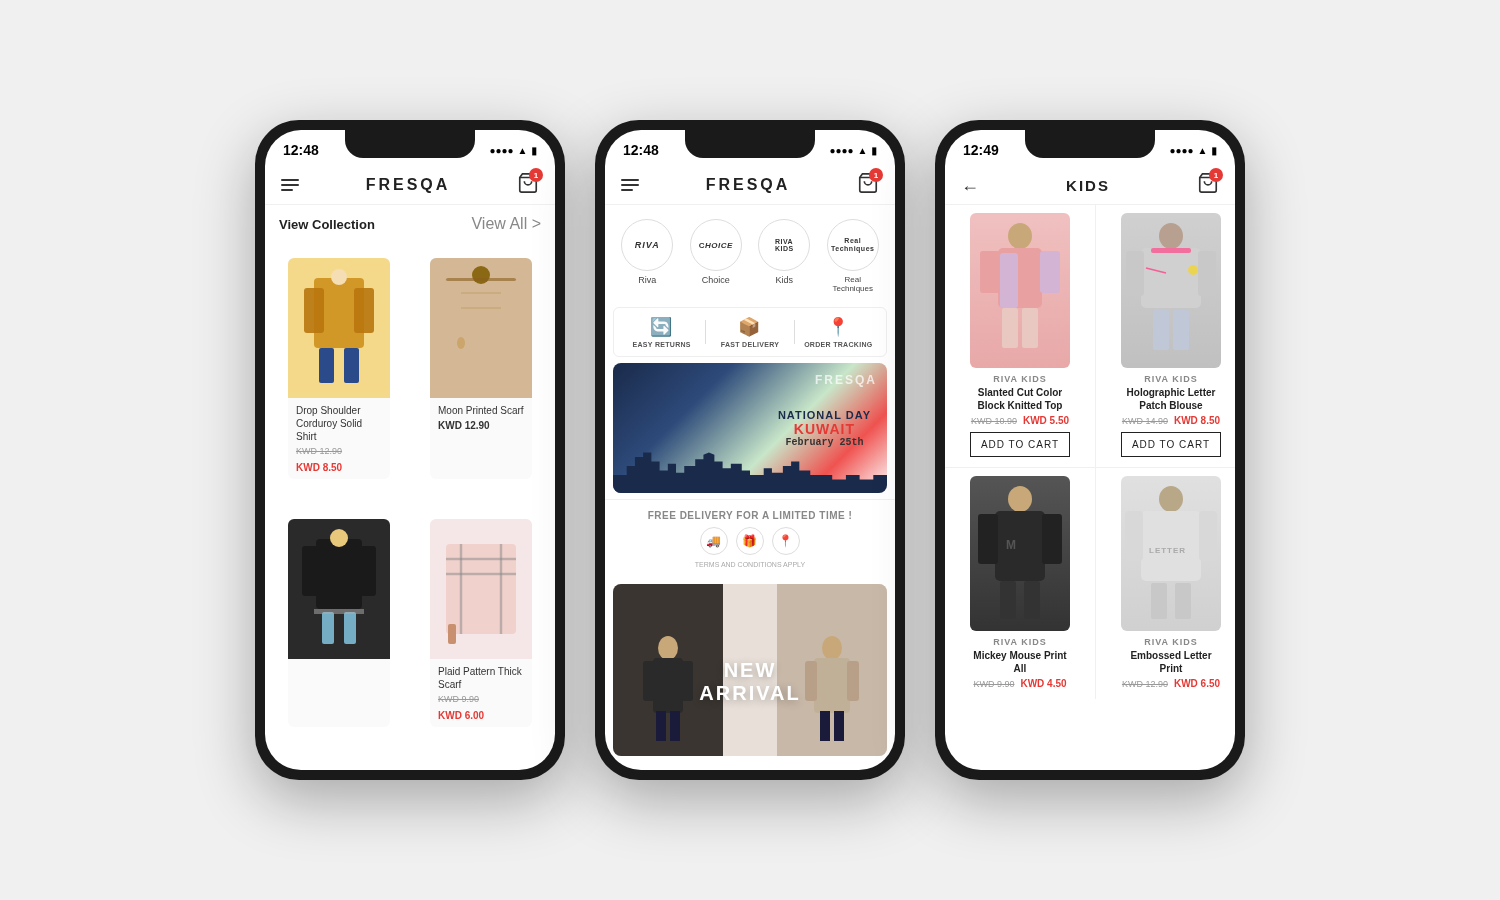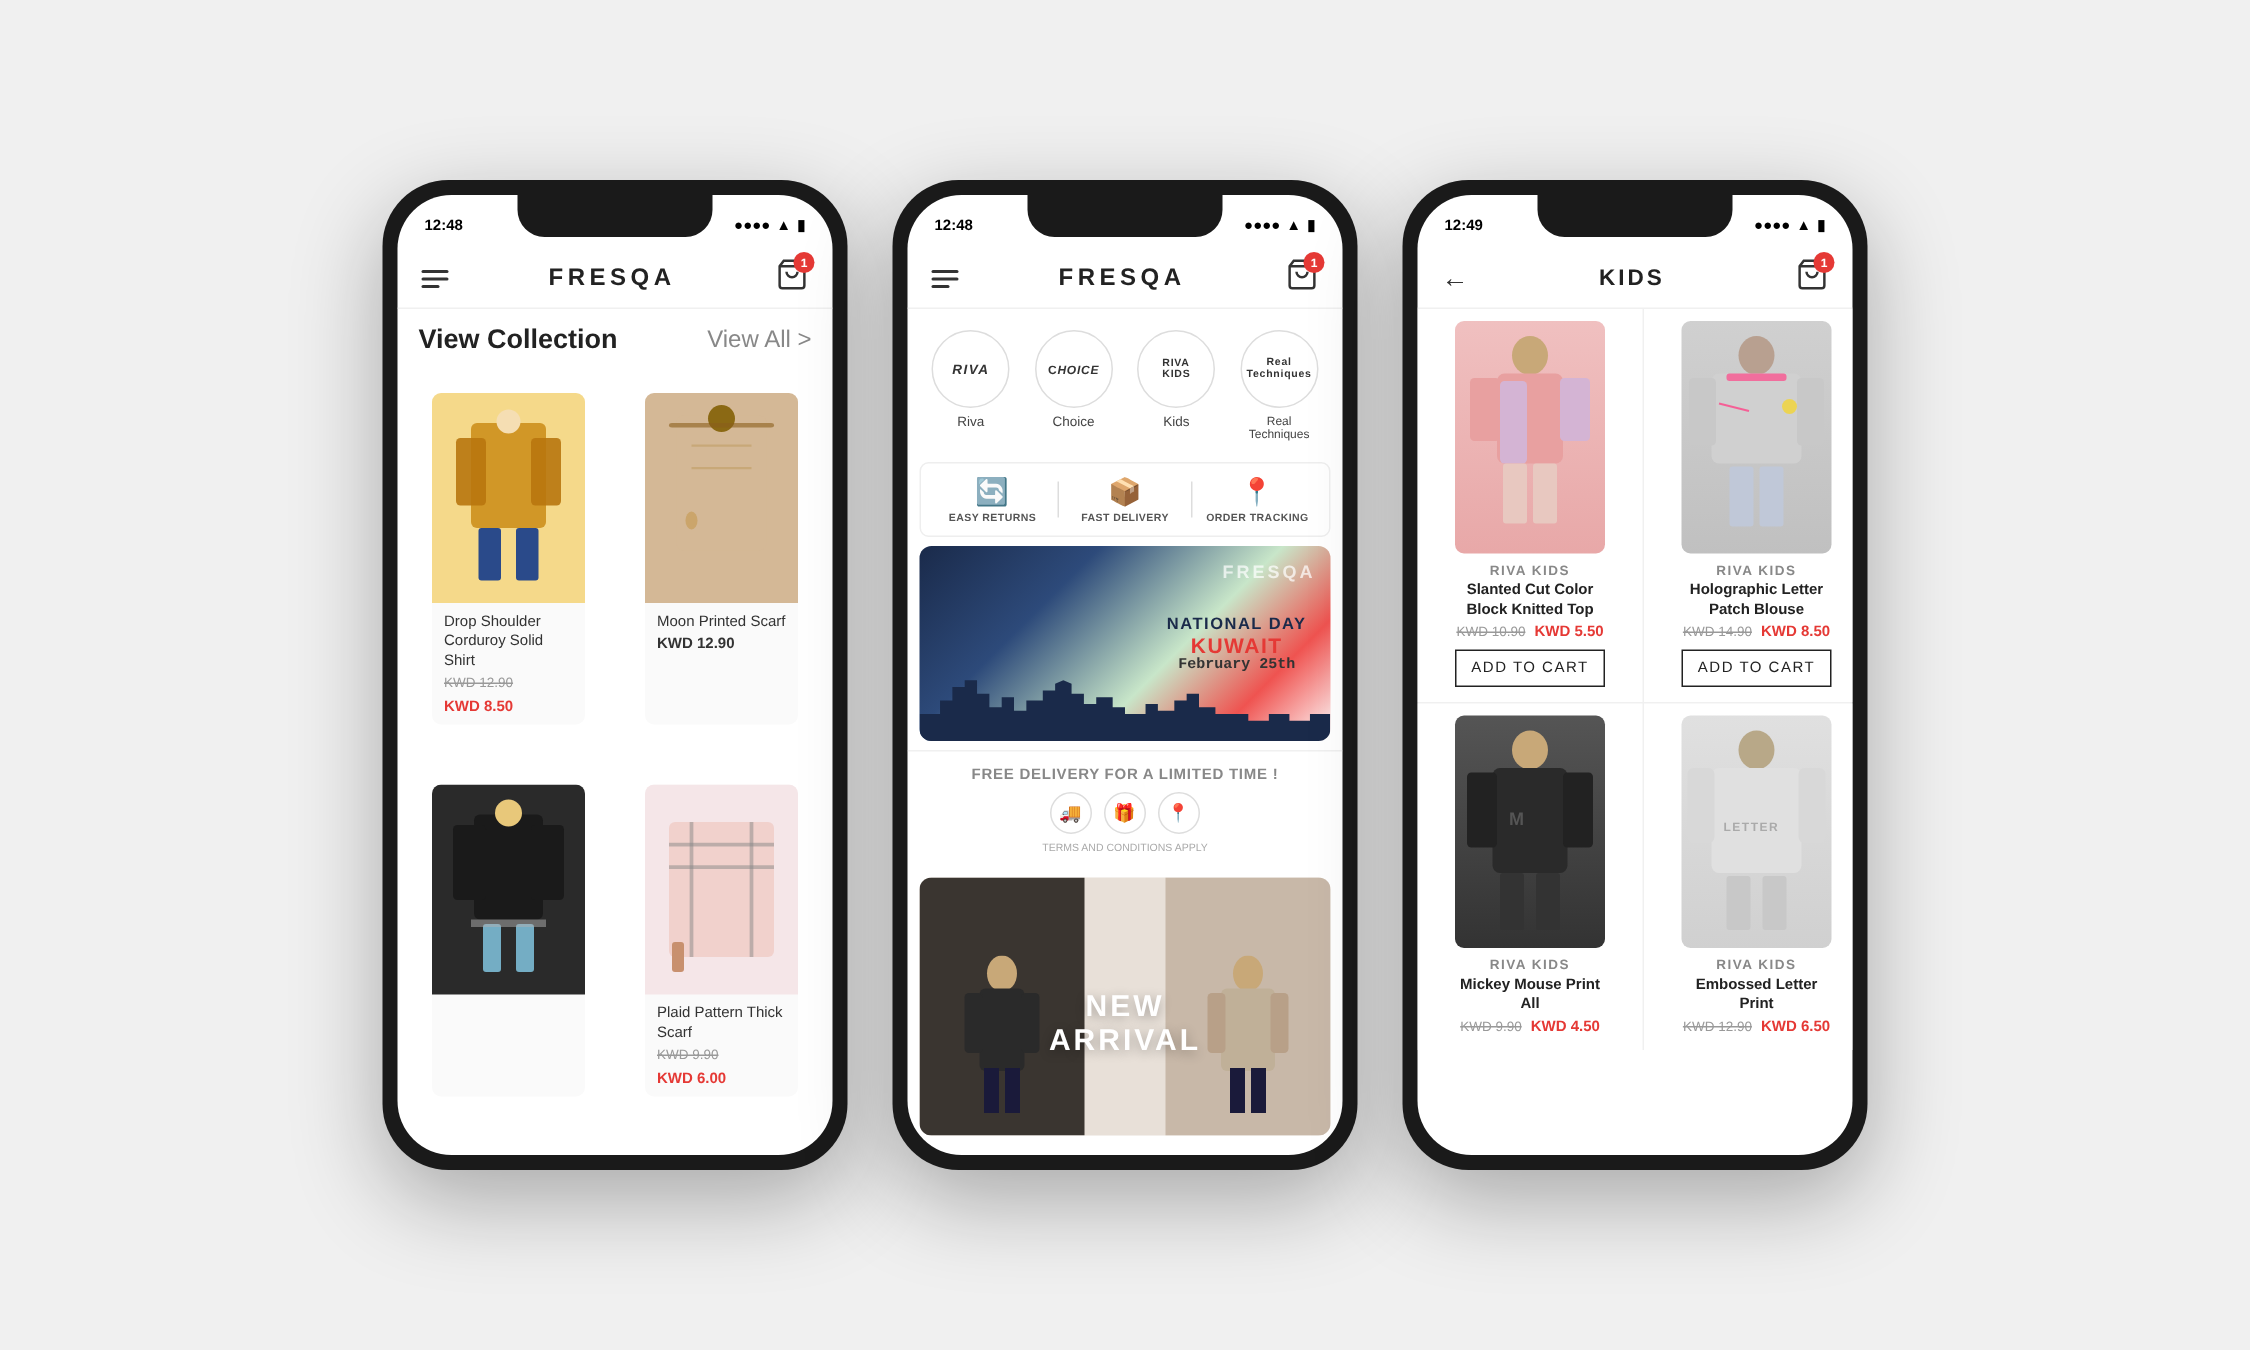--- a/index.html
+++ b/index.html
@@ -58,21 +58,21 @@
       display: flex;
       justify-content: space-between;
       align-items: center;
       padding: 8px 18px 4px;
       font-size: 11px;
       font-weight: 600;
       height: 36px;
     }
 
     .status-time {
-      font-size: 10px;
+      font-size: 14px;
       font-weight: 700;
     }
 
     .status-icons {
       display: flex;
       gap: 4px;
       align-items: center;
       font-size: 10px;
     }
 
@@ -141,21 +141,21 @@
     .phone-content::-webkit-scrollbar { display: none; }
 
     .section-header {
       display: flex;
       justify-content: space-between;
       align-items: center;
       padding: 10px 14px 6px;
     }
 
     .section-title {
-      font-size: 18px;
+      font-size: 13px;
       font-weight: 700;
       color: #222;
     }
 
     .view-all-link {
       font-size: 16px;
       color: #888;
     }
 
     .product-grid {
@@ -457,21 +457,21 @@
       font-weight: 600;
       text-align: center;
       margin-top: 2px;
       line-height: 1.3;
     }
 
     .kids-prices {
       display: flex;
       justify-content: center;
       gap: 6px;
-      align-items: flex-start;
+      align-items: center;
       margin-top: 3px;
     }
 
     .add-to-cart-btn {
       width: 100%;
       border: 1.5px solid #222;
       background: #fff;
       font-size: 10px;
       font-weight: 400;
       letter-spacing: 1px;

